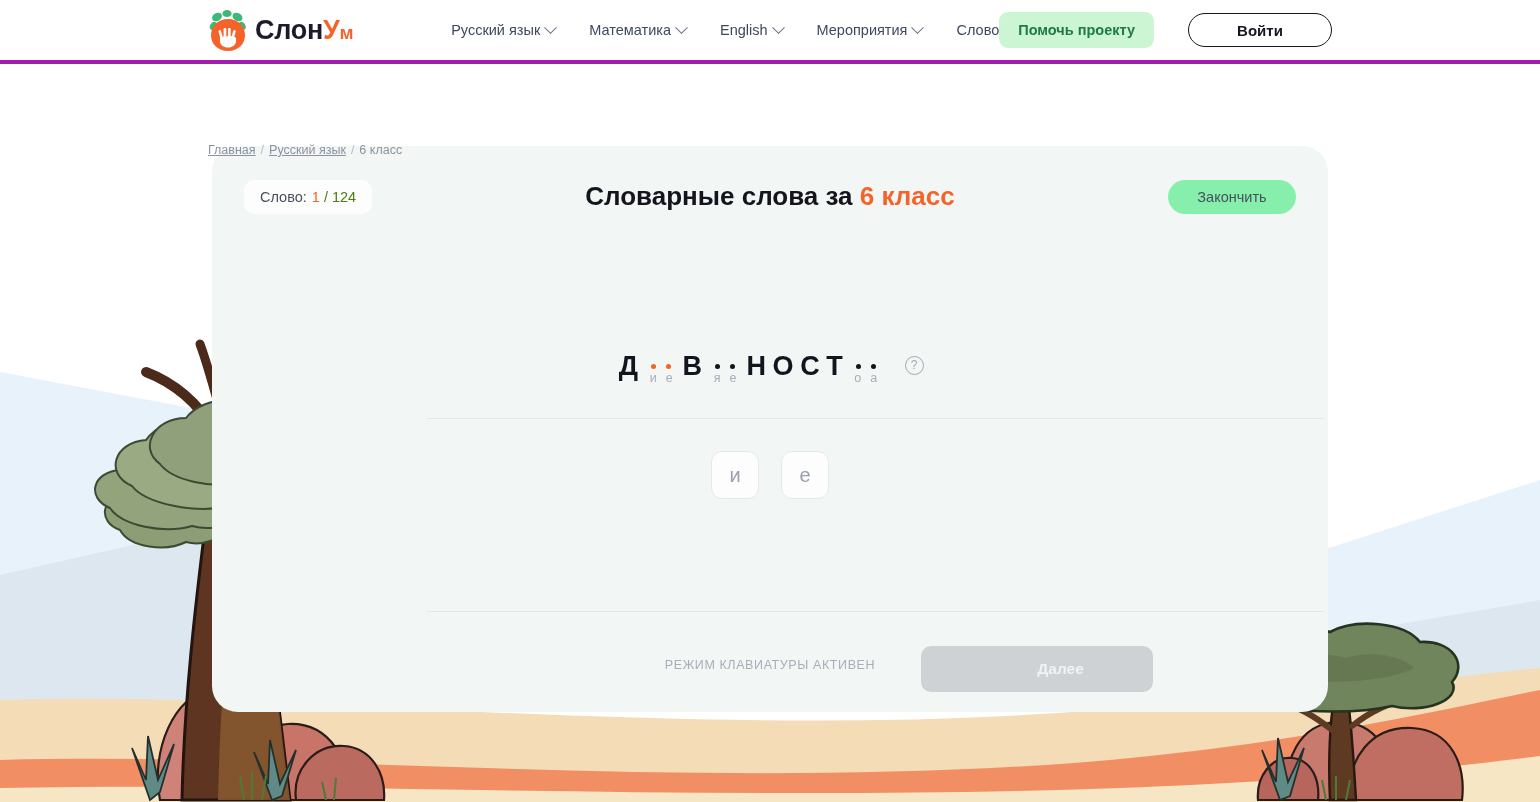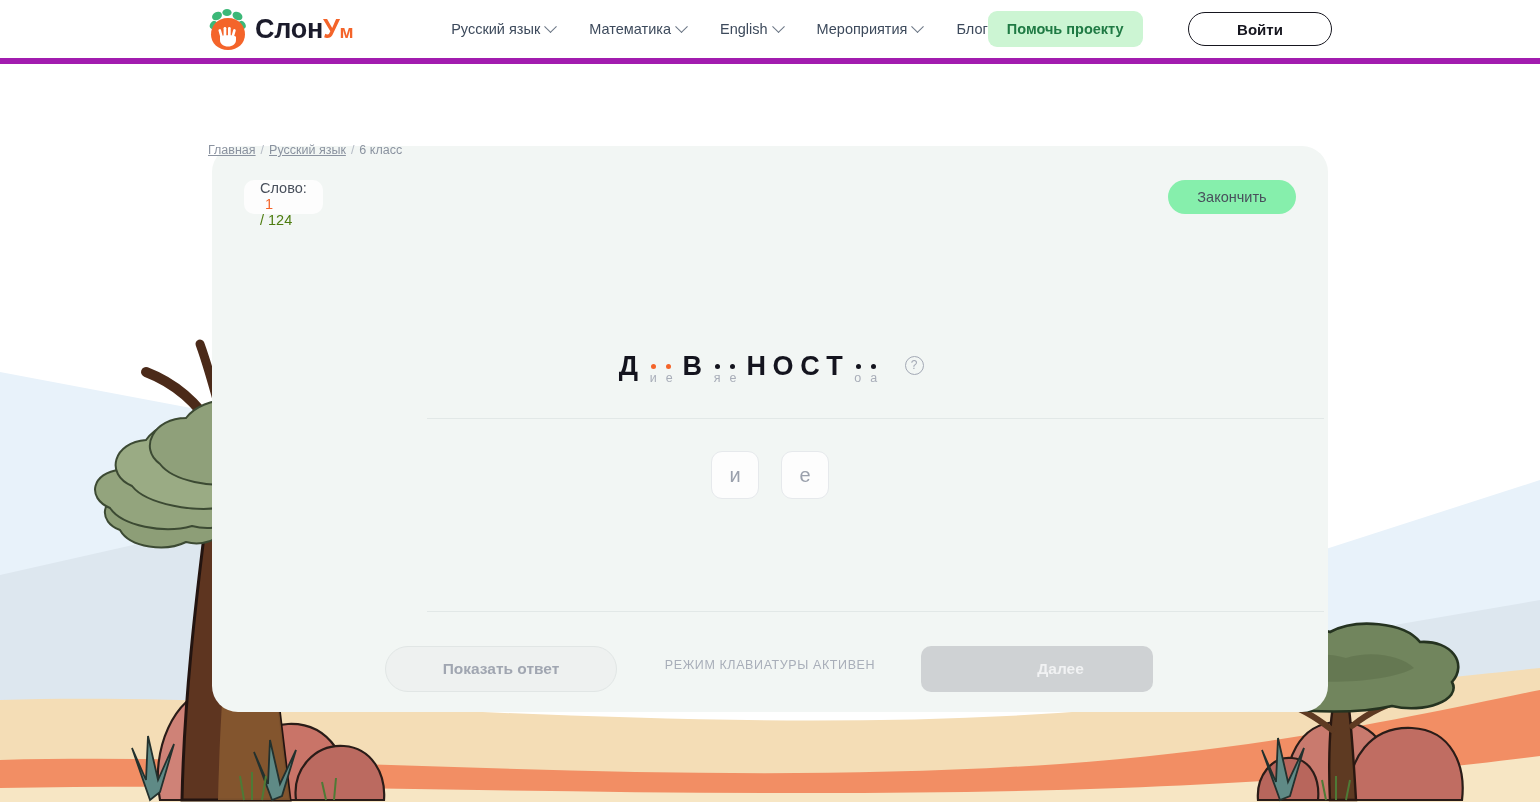--- a/index.html
+++ b/index.html
@@ -10,21 +10,21 @@
     background: #ffffff;
   }
   #root { position: relative; width: 1540px; height: 802px; overflow: hidden; background: #fff; }
 
   
   #scenery { position: absolute; inset: 0; z-index: 0; pointer-events: none; }
 
   
   .header {
     position: absolute; top: 0; left: 0; width: 1540px; height: 64px;
-    background: #ffffff; border-bottom: 6px solid #a21caf;
+    background: #ffffff; border-bottom: 4px solid #a21caf;
     display: flex; align-items: center; z-index: 30;
   }
   .logo-wrap { display: flex; align-items: center; margin-left: 208px; gap: 7px; }
   .logo-mark { width: 40px; height: 44px; flex: none; }
   .logo-text { font-size: 27px; font-weight: 700; letter-spacing: -.3px; color: #1b1b2b; white-space: nowrap; }
   .logo-text .u { color: #f4642a; }
   .logo-text .m { color: #f4642a; font-size: 19px; }
 
   .nav { display: flex; align-items: center; margin-left: 98px; gap: 34px; }
   .nav-item {
@@ -57,21 +57,21 @@
   .breadcrumb .cur { color: #8b93a0; }
 
   
   .card {
     position: absolute; left: 212px; top: 146px; width: 1116px; height: 566px;
     background: #f2f6f4; border-radius: 26px; z-index: 10;
   }
   .pill-word {
     position: absolute; left: 32px; top: 34px; height: 34px;
     background: #fdfdfd; border-radius: 10px; padding: 0 16px;
-    display: flex; align-items: flex-start; font-size: 14.5px; color: #49505c; flex-direction: column;
+    display: flex; align-items: center; font-size: 14.5px; color: #49505c;
   }
   .pill-word .num { color: #f4642a; margin: 0 4px 0 5px; }
   .pill-word .tot { color: #4d7c0f; }
   .card-title {
     position: absolute; left: 0; right: 0; top: 35px; text-align: center;
     font-size: 26px; font-weight: 700; color: #14141e; white-space: nowrap;
   }
   .card-title .grade { color: #f4642a; }
   .btn-finish {
     position: absolute; right: 32px; top: 34px; height: 34px; width: 128px;
@@ -254,21 +254,21 @@
       </div>
       <div class="nav-item">
         <span>English</span>
         <span class="caret"></span>
       </div>
       <div class="nav-item">
         <span>Мероприятия</span>
         <span class="caret"></span>
       </div>
       <div class="nav-item">
-        <span>Блог</span>
+        <span>Слово</span>
       </div>
     </div>
 
     <div class="btn-help">Помочь проекту</div>
     <div class="btn-login">Войти</div>
   </div>
 
   <div class="breadcrumb">
     <a>Главная</a>
     <span class="sep">/</span>
@@ -278,20 +278,24 @@
   </div>
 
   <div class="card">
 
     <div class="pill-word">
       <span>Слово:</span>
       <span class="num">1</span>
       <span class="tot">/ 124</span>
     </div>
 
+    <div class="card-title">
+      <span>Словарные слова за</span>
+      <span class="grade">6 класс</span>
+    </div>
 
     <div class="btn-finish">Закончить</div>
 
     <div class="word-zone">
       <div class="word-row">
         <span class="ltr">Д</span>
         <span class="gap accent">
           <span class="dot"></span>
           <span class="dot"></span>
           <span class="hints">
@@ -327,19 +331,18 @@
     <div class="divider-top"></div>
 
     <div class="choices">
       <div class="choice">и</div>
       <div class="choice">е</div>
     </div>
 
     <div class="divider-bot"></div>
 
     <div class="controls">
-      <div class="btn-show">Показать ответ</div>
       <div class="kb-status">РЕЖИМ КЛАВИАТУРЫ АКТИВЕН</div>
       <div class="btn-next">Далее</div>
     </div>
 
   </div>
 </div>
 
 </body></html>

